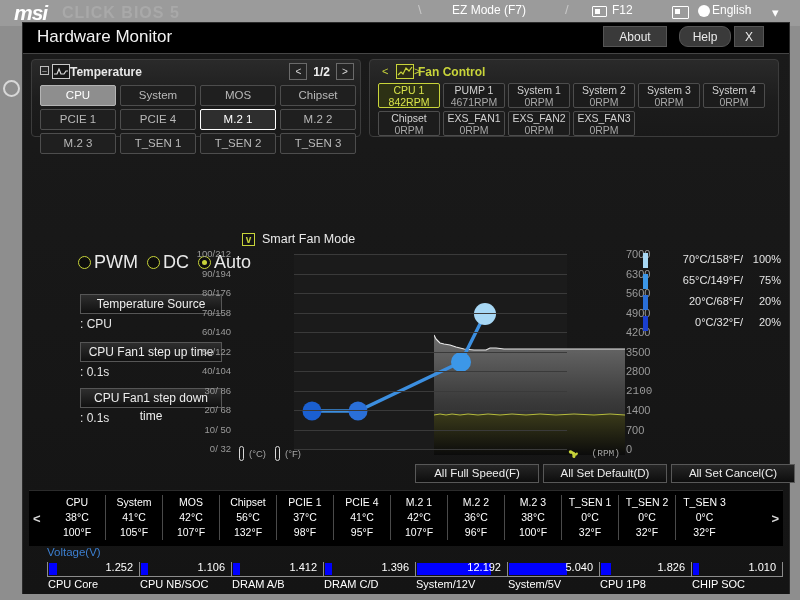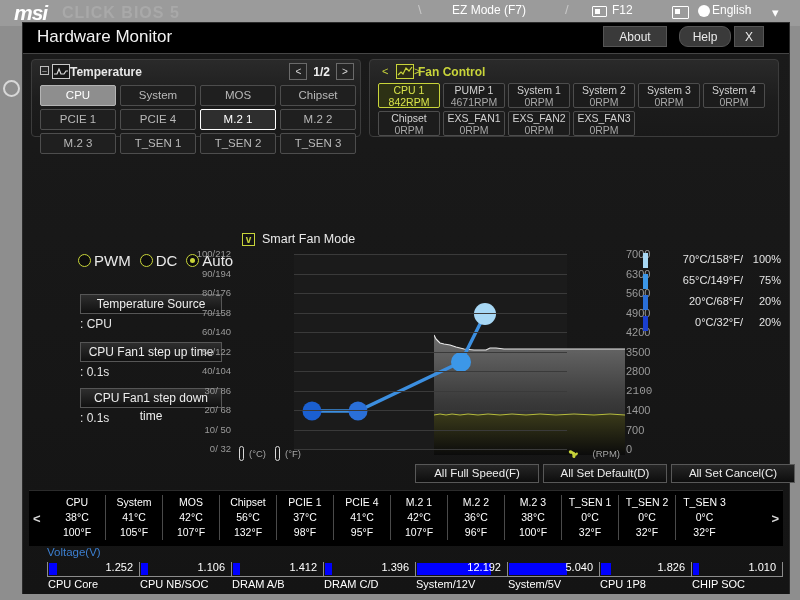--- a/index.html
+++ b/index.html
@@ -156,21 +156,21 @@
   
   #mode-row { position: absolute; left: 55px; top: 198px; display: flex; align-items: center; gap: 3px; }
   .radio {
     width: 13px; height: 13px; border-radius: 50%;
     border: 1.5px solid #c8d43a; background: #0d0d0d; position: relative;
   }
   .radio.on::after {
     content: ""; position: absolute; left: 2.5px; top: 2.5px;
     width: 5px; height: 5px; border-radius: 50%; background: #c8d43a;
   }
-  .radio-lbl { font-size: 15px; color: #e9e9e9; margin-right: 6px; }
+  .radio-lbl { font-size: 18px; color: #e9e9e9; margin-right: 6px; }
 
   .lblbox {
     position: absolute; height: 20px;
     background: linear-gradient(180deg,#2e2e2e,#111111);
     border: 1px solid #565656;
     color: #ededed; font-size: 12px; line-height: 18px; text-align: center;
   }
   .valtext { position: absolute; font-size: 12px; color: #e6e6e6; }
   #ts-box   { left: 57px; top: 240px; width: 142px; }
   #ts-val   { left: 57px; top: 263px; }
@@ -472,21 +472,21 @@
         <svg class="thermo-icon" style="left:38px;top:0;" viewBox="0 0 7 15">
           <rect x="1.5" y="0.5" width="4" height="14" rx="2" fill="none" stroke="#d8d8d8" stroke-width="1"></rect>
         </svg>
         <span class="foot-txt" style="left:49px;top:2px;">(°F)</span>
         <svg id="fan-foot-icon" viewBox="0 0 13 13">
           <circle cx="6.5" cy="6.5" r="1.7" fill="#c8d43a"></circle>
           <path d="M6.5,5 C4,2 1,3 2,5.5 C3,8 6,6.5 6.5,5 Z" fill="#c8d43a"></path>
           <path d="M8,6.5 C11,4 12,7.5 9.5,8.5 C7,9.5 7,7.5 8,6.5 Z" fill="#c8d43a"></path>
           <path d="M5.5,8 C4.5,11.5 8,12 8.5,9.5 C9,7 6.5,7 5.5,8 Z" fill="#c8d43a"></path>
         </svg>
-        <span class="foot-txt" style="right:6px;top:2px;">(RPM)</span>
+        <span class="foot-txt" style="right:6px;top:2px;font-family:Liberation Mono, monospace;">(RPM)</span>
       </div>
     </div>
 
     <div id="legend">
         <div class="legend-row">
           <span class="legend-bar" style="background: rgb(168, 216, 245);"></span>
           <span class="legend-temp">70°C/158°F/</span>
           <span class="legend-pct">100%</span>
         </div>
         <div class="legend-row">

